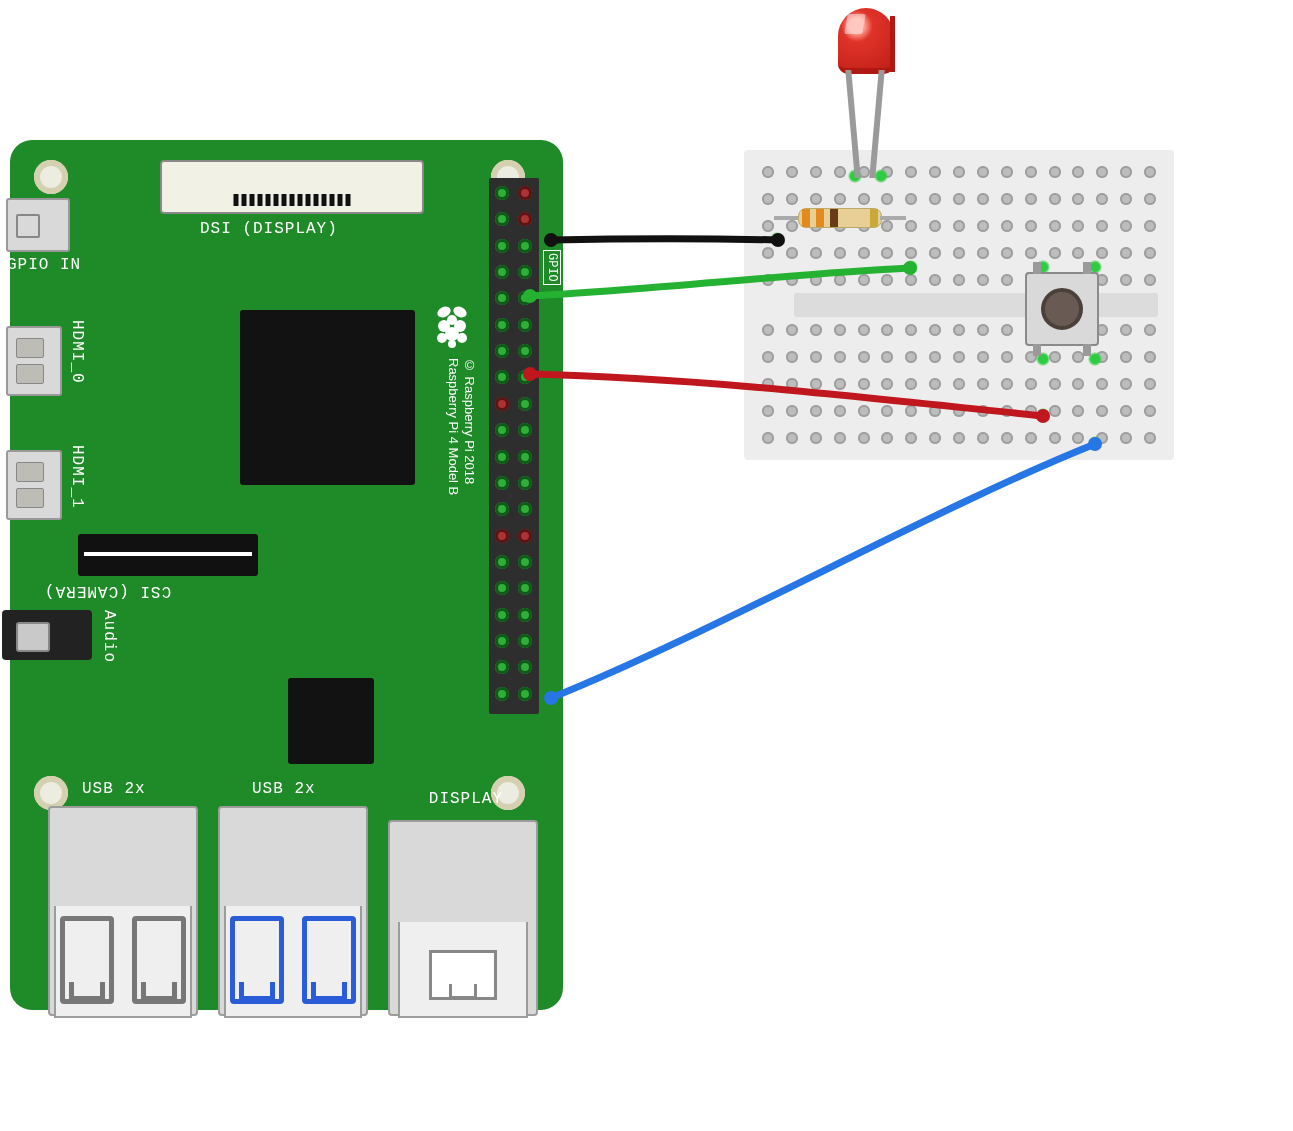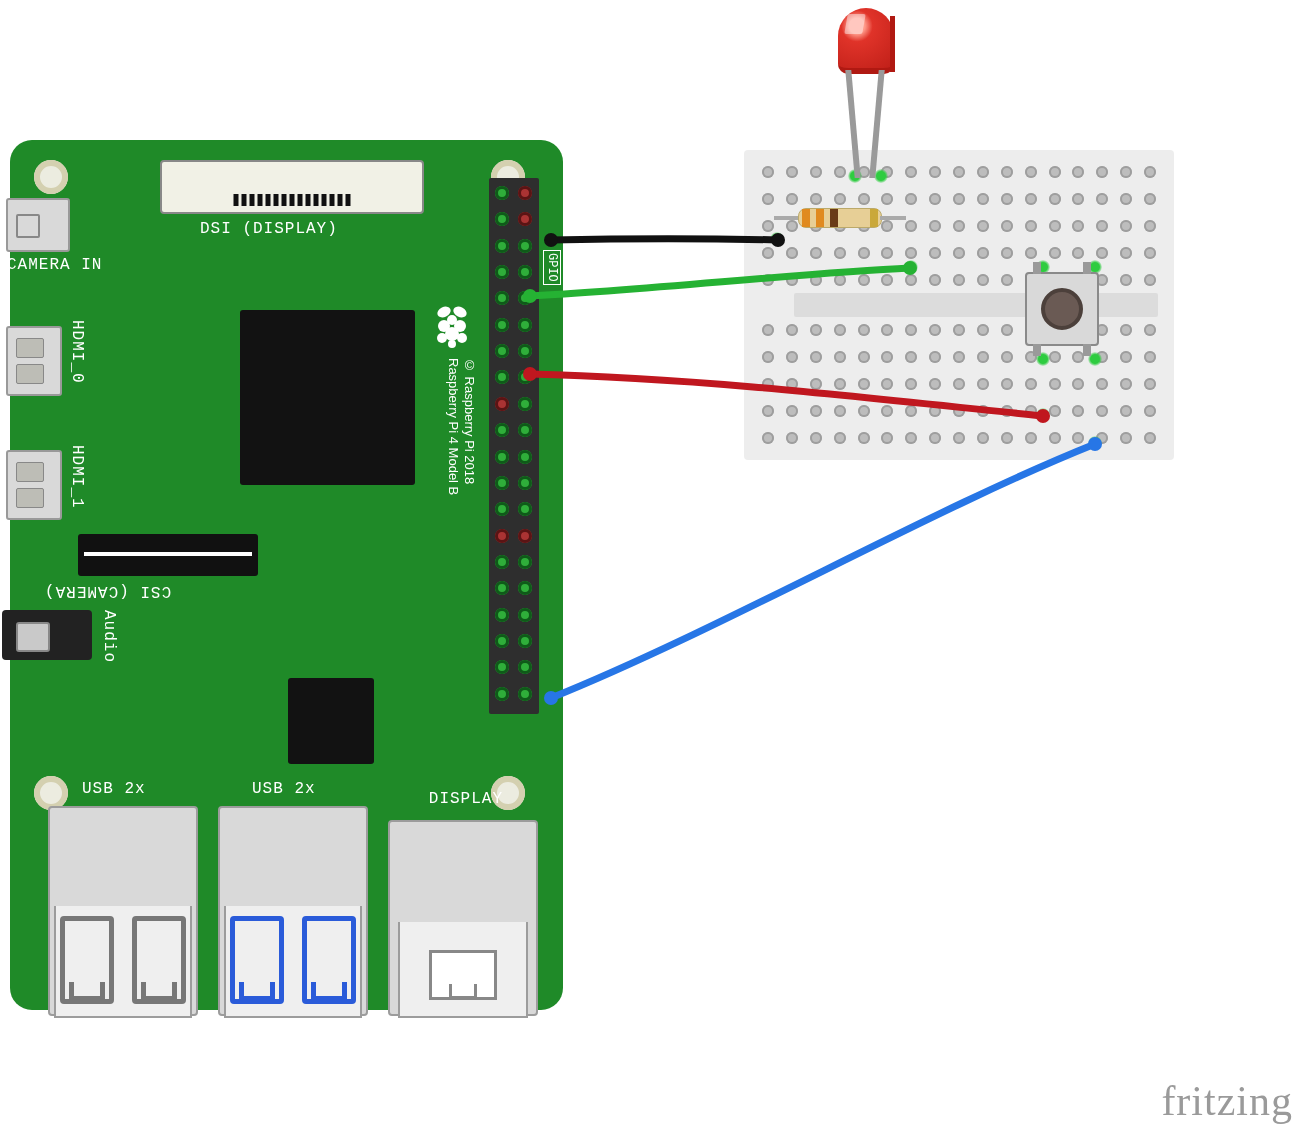--- a/index.html
+++ b/index.html
@@ -415,21 +415,21 @@
           <div></div>
           <div></div>
           <div></div>
           <div></div>
           <div></div>
       </div>
     </div>
     <div class="dsi-label">DSI (DISPLAY)</div>
 
     <div class="power-port"></div>
-    <div class="power-label">CAMERA IN</div>
+    <div class="power-label">GPIO IN</div>
 
     <div class="hdmi-port hdmi0"></div>
     <div class="hdmi-label h0">HDMI_0</div>
     <div class="hdmi-port hdmi1"></div>
     <div class="hdmi-label h1">HDMI_1</div>
 
     <div class="csi-slot"></div>
     <div class="csi-label">CSI (CAMERA)</div>
 
     <div class="audio-jack"></div>
@@ -774,14 +774,13 @@
 
     <path d="M 530 374 C 700 378, 870 398, 1043 416" stroke="#c0171f" stroke-width="7" fill="none" stroke-linecap="round"></path>
     <circle cx="530" cy="374" r="7" fill="#c0171f"></circle>
     <circle cx="1043" cy="416" r="7" fill="#c0171f"></circle>
 
     <path d="M 551 698 C 720 630, 930 510, 1095 444" stroke="#2776e6" stroke-width="7" fill="none" stroke-linecap="round"></path>
     <circle cx="551" cy="698" r="7" fill="#2776e6"></circle>
     <circle cx="1095" cy="444" r="7" fill="#2776e6"></circle>
   </svg>
 
-  <div class="watermark">fritzing</div>
 </div>
 
 </body></html>

